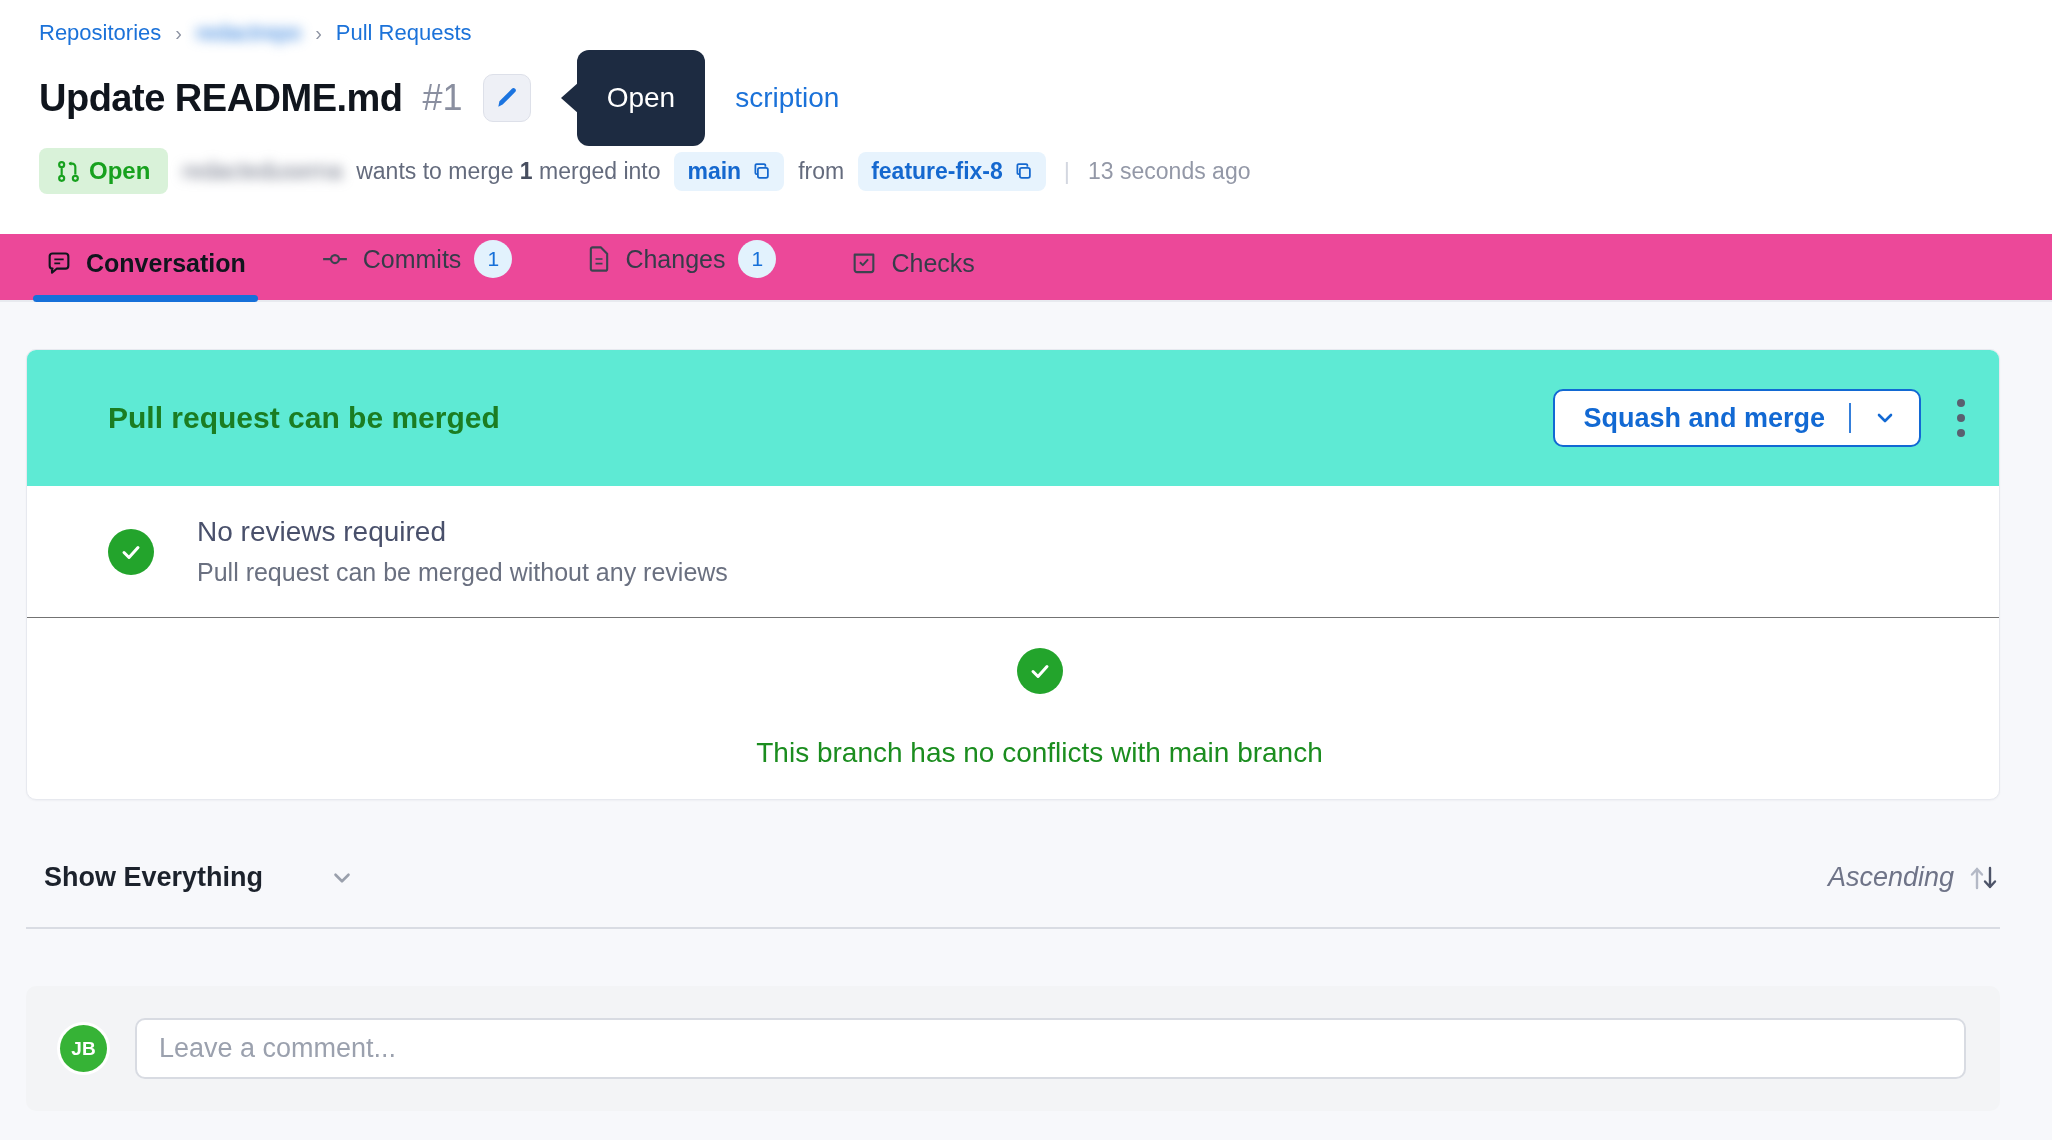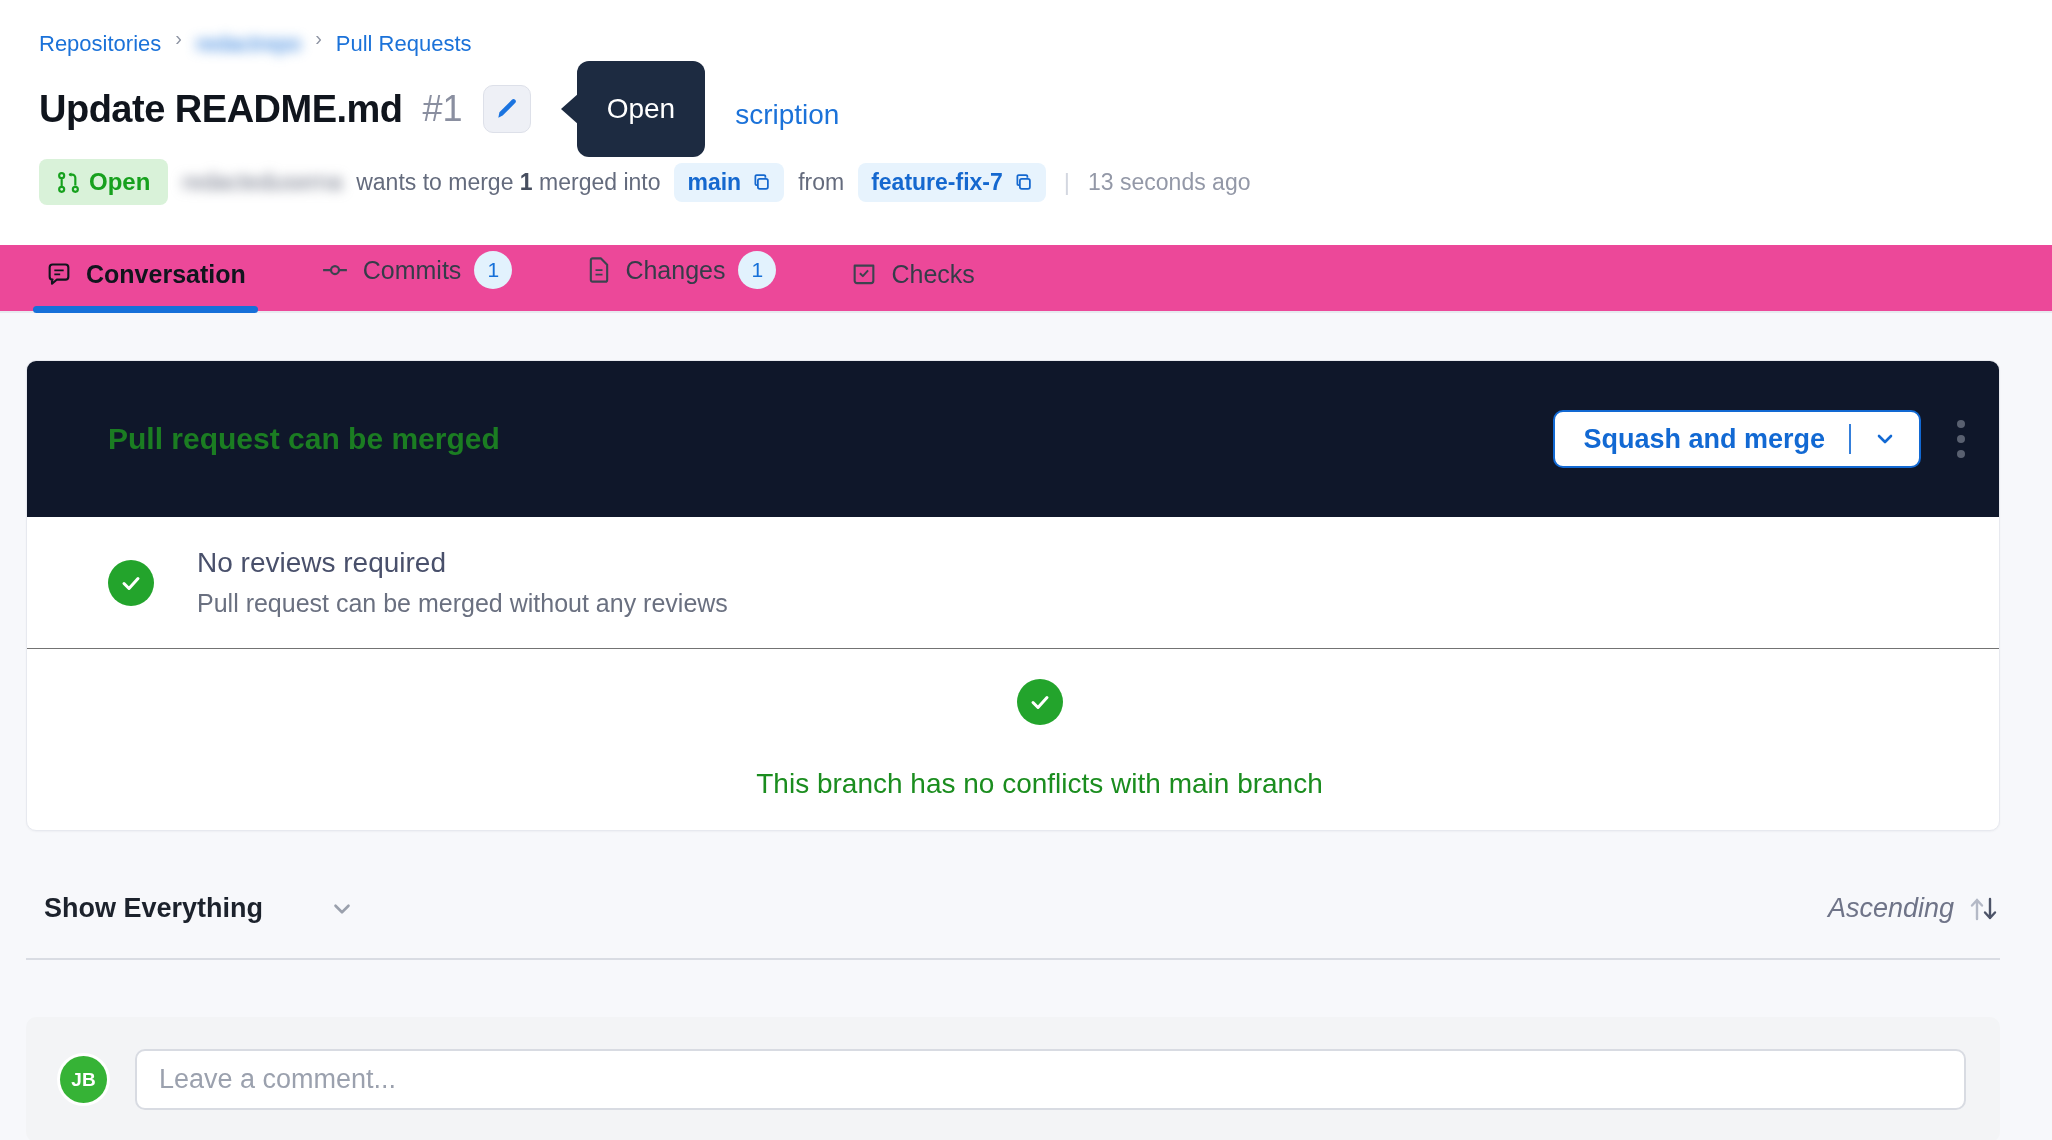--- a/index.html
+++ b/index.html
@@ -3,21 +3,21 @@
 <meta charset="utf-8">
 <style>
   * { margin:0; padding:0; box-sizing:border-box; }
   html,body { width:2052px; height:1140px; }
   body {
     font-family:"Liberation Sans", sans-serif;
     background:#ffffff;
     color:#1b2028;
     overflow:hidden;
   }
-  a { text-decoration:none; cursor:pointer;margin-top:11px; }
+  a { text-decoration:none; cursor:pointer; }
 
   
   .header { background:#fff; padding:20px 52px 0 39px; }
 
   .breadcrumb { display:flex; align-items:center; gap:14px; font-size:22px; }
   .breadcrumb a { color:#1b72d9; }
   .crumb-sep { color:#8e94a3; font-size:20px; }
   .redacted { filter:blur(6px); user-select:none; }
   .crumb-redacted { color:#1b72d9; font-size:22px; }
 
@@ -79,22 +79,22 @@
   .tab.active .tab-icon { color:#10151d; }
 
   
   .content { background:#f7f8fb; padding:47px 52px 0 26px; height:840px; }
 
   .merge-card {
     background:#fff; border:1px solid #e7e9ef; border-radius:10px; overflow:hidden;
     box-shadow:0 1px 2px rgba(20,30,50,.04);
   }
   .merge-banner {
-    background:#0f172a; display:flex; align-items:center; justify-content:space-between;
-    padding:0 26px 0 81px; height:156px;
+    background:#5eead4; display:flex; align-items:center; justify-content:space-between;
+    padding:0 26px 0 81px; height:136px;
   }
   .banner-title { color:#1b7d22; font-size:30px; font-weight:bold; }
   .banner-actions { display:flex; align-items:center; gap:28px; }
   .squash-btn {
     background:#fff; border:2px solid #1269d3; border-radius:10px; color:#1269d3;
     display:flex; align-items:center; height:58px; cursor:pointer; font-weight:bold;
   }
   .squash-label { font-size:27px; padding:0 24px 0 28px; font-weight:bold; }
   .squash-divider { width:2px; height:30px; background:#1269d3; opacity:.85; }
   .squash-caret { padding:0 22px; display:flex; align-items:center; }
@@ -189,21 +189,21 @@
       <span>main</span>
       <span style="display:flex;">
         <svg width="20" height="20" viewBox="0 0 16 16" fill="none" stroke="#1568cf" stroke-width="1.4">
           <rect x="5.5" y="5.5" width="8" height="8" rx="1.5"></rect>
           <path d="M10.5 3.5v-1a1 1 0 00-1-1h-6a1 1 0 00-1 1v6a1 1 0 001 1h1" transform="translate(1,1)"></path>
         </svg>
       </span>
     </span>
     <span>from</span>
     <span class="branch-pill">
-      <span>feature-fix-7</span>
+      <span>feature-fix-8</span>
       <span style="display:flex;">
         <svg width="20" height="20" viewBox="0 0 16 16" fill="none" stroke="#1568cf" stroke-width="1.4">
           <rect x="5.5" y="5.5" width="8" height="8" rx="1.5"></rect>
           <path d="M10.5 3.5v-1a1 1 0 00-1-1h-6a1 1 0 00-1 1v6a1 1 0 001 1h1" transform="translate(1,1)"></path>
         </svg>
       </span>
     </span>
     <span class="vert-sep">|</span>
     <span class="timestamp">13 seconds ago</span>
   </div>

